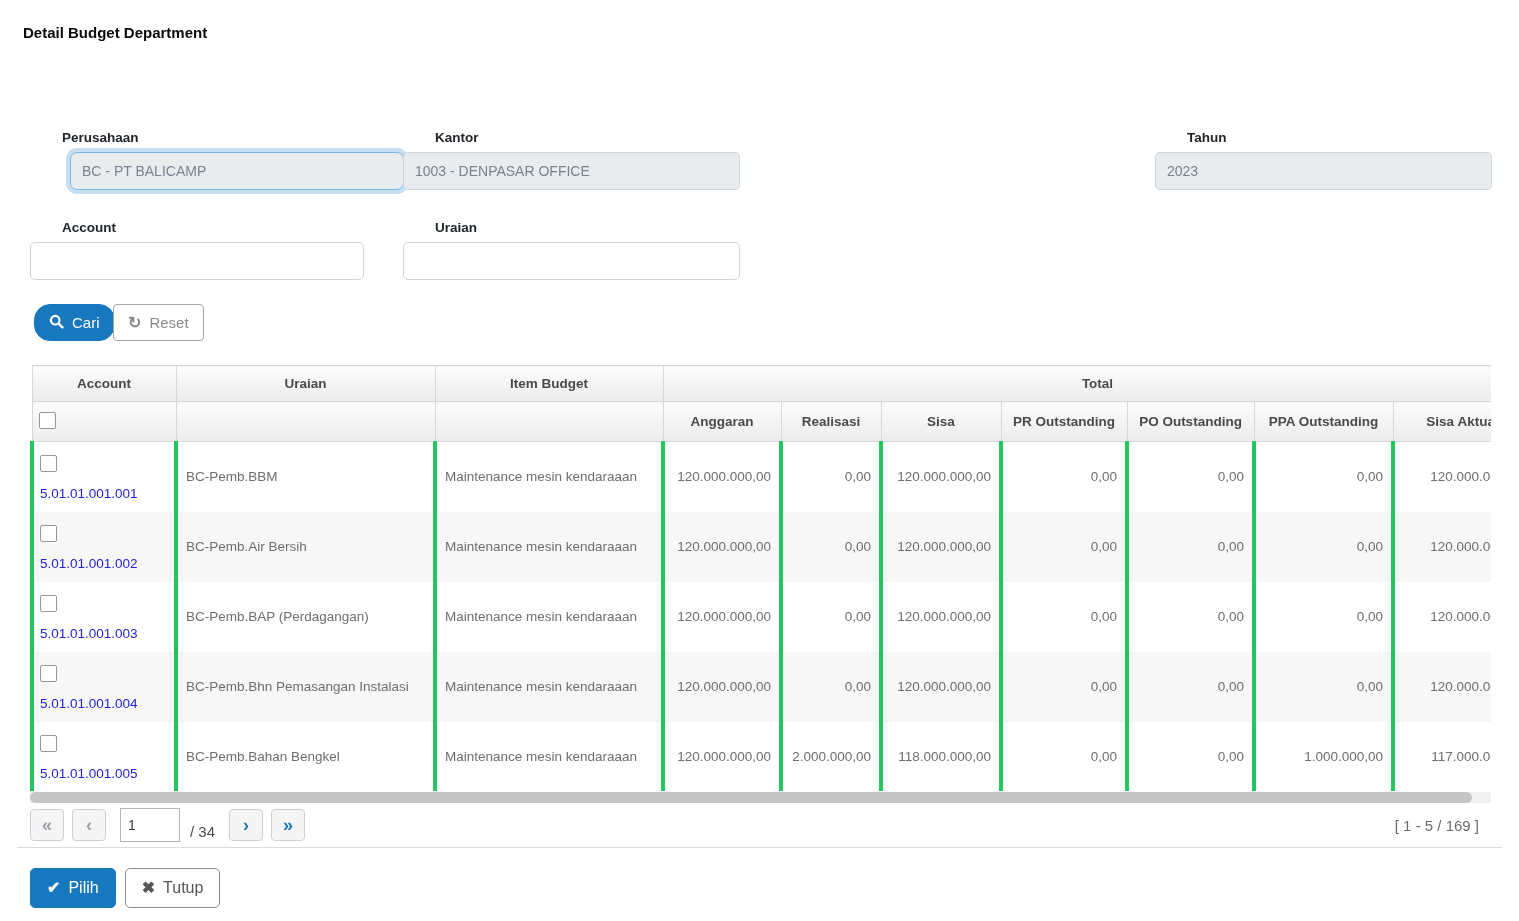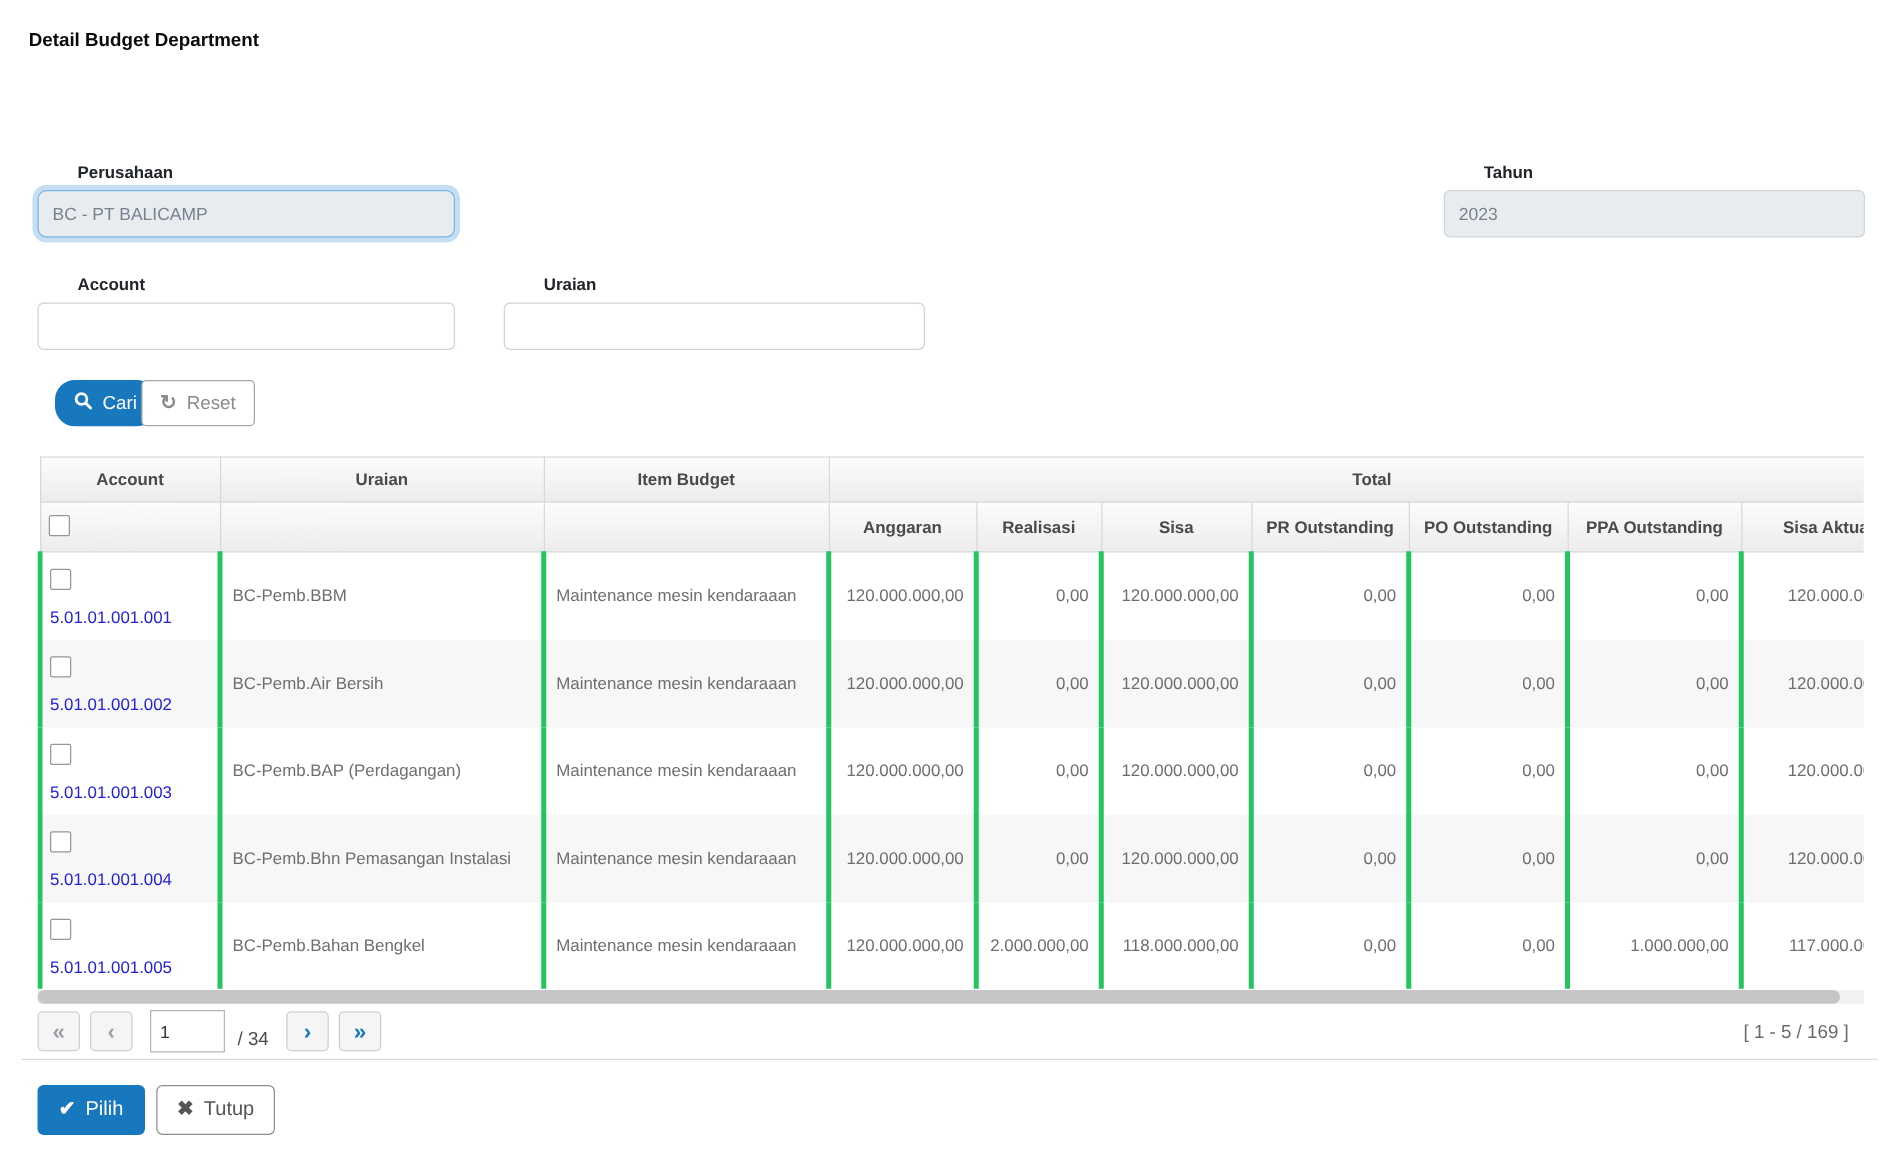--- a/index.html
+++ b/index.html
@@ -9,34 +9,34 @@
 
   
   .page-title { position:absolute; left:23px; top:24px; font-size:15px; font-weight:700; color:#0a0a0a; }
 
   
   .fg { position:absolute; }
   .fg .lbl { display:block; font-size:13.5px; font-weight:700; color:#212529; margin-bottom:7px;padding-left:32px; }
   .fg input { width:100%; height:38px; border:1px solid #ced4da; border-radius:5px; padding:0 11px;
               font-size:14px; color:#76838f; background:#fff; outline:none; font-family:inherit; }
   .fg input.ro { background:#e9ecef; }
-  .fg input.focused { background:#e9ecef; border:1px solid #79b6e4; box-shadow:0 0 0 4px #c6def2; border-radius:7px; }
+  .fg input.focused { background:#e9ecef; border:1px solid #79b6e4; box-shadow:0 0 0 4px #c6def2; border-radius:7px;margin-left:40px; }
   #fg-perusahaan { left:30px; top:130px; width:334px; }
   #fg-kantor     { left:403px; top:130px; width:337px; }
   #fg-departemen { left:779px; top:130px; width:337px; }
   #fg-tahun      { left:1155px; top:130px; width:337px; }
   #fg-account    { left:30px; top:220px; width:334px; }
   #fg-uraian     { left:403px; top:220px; width:337px; }
 
   
   .btn { display:inline-flex; align-items:center; justify-content:center; gap:8px; height:37px;
          border-radius:4px; font-size:15px; padding:0 14px; cursor:pointer; font-family:inherit; white-space:nowrap; }
   .btn-primary { background:#1878be; border:1px solid #1878be; color:#fff; }
   .btn-light   { background:#fff; border:1px solid #a6a6a6; color:#8a8a8a; }
-  #btn-cari  { position:absolute; left:44px; top:304px;border-radius:16px; }
+  #btn-cari  { position:absolute; left:34px; top:304px;border-radius:16px; }
   #btn-reset { position:absolute; left:113px; top:304px; }
   .g-icon { font-size:16px; line-height:1; font-weight:700; }
 
   
   .table-wrap { position:absolute; left:30px; top:365px; width:1461px; height:426px; overflow:hidden; }
   table.grid { border-collapse:collapse; width:1500px; table-layout:fixed; }
   .grid thead th { background:linear-gradient(#fcfcfc,#ececec); border:1px solid #d8d8d8;
                    font-size:13.5px; font-weight:700; color:#4a4a4a; text-align:center; padding:0 4px; }
   .grid tr.h1 th { height:36px; }
   .grid tr.h2 th { height:40px; }
@@ -76,20 +76,24 @@
 </head>
 <body>
 
 <div class="page">
 
   <div class="page-title">Detail Budget Department</div>
 
   <div class="fg" id="fg-perusahaan">
     <span class="lbl">Perusahaan</span>
     <input class="focused" type="text" readonly="" value="BC - PT BALICAMP" style="">
+  </div>
+  <div class="fg" id="fg-kantor">
+    <span class="lbl">Kantor</span>
+    <input class="ro" type="text" readonly="" value="1003 - DENPASAR OFFICE" style="">
   </div>
   <div class="fg" id="fg-tahun">
     <span class="lbl">Tahun</span>
     <input class="ro" type="text" readonly="" value="2023" style="">
   </div>
 
   <div class="fg" id="fg-account">
     <span class="lbl">Account</span>
     <input type="text" value="" style="">
   </div>

